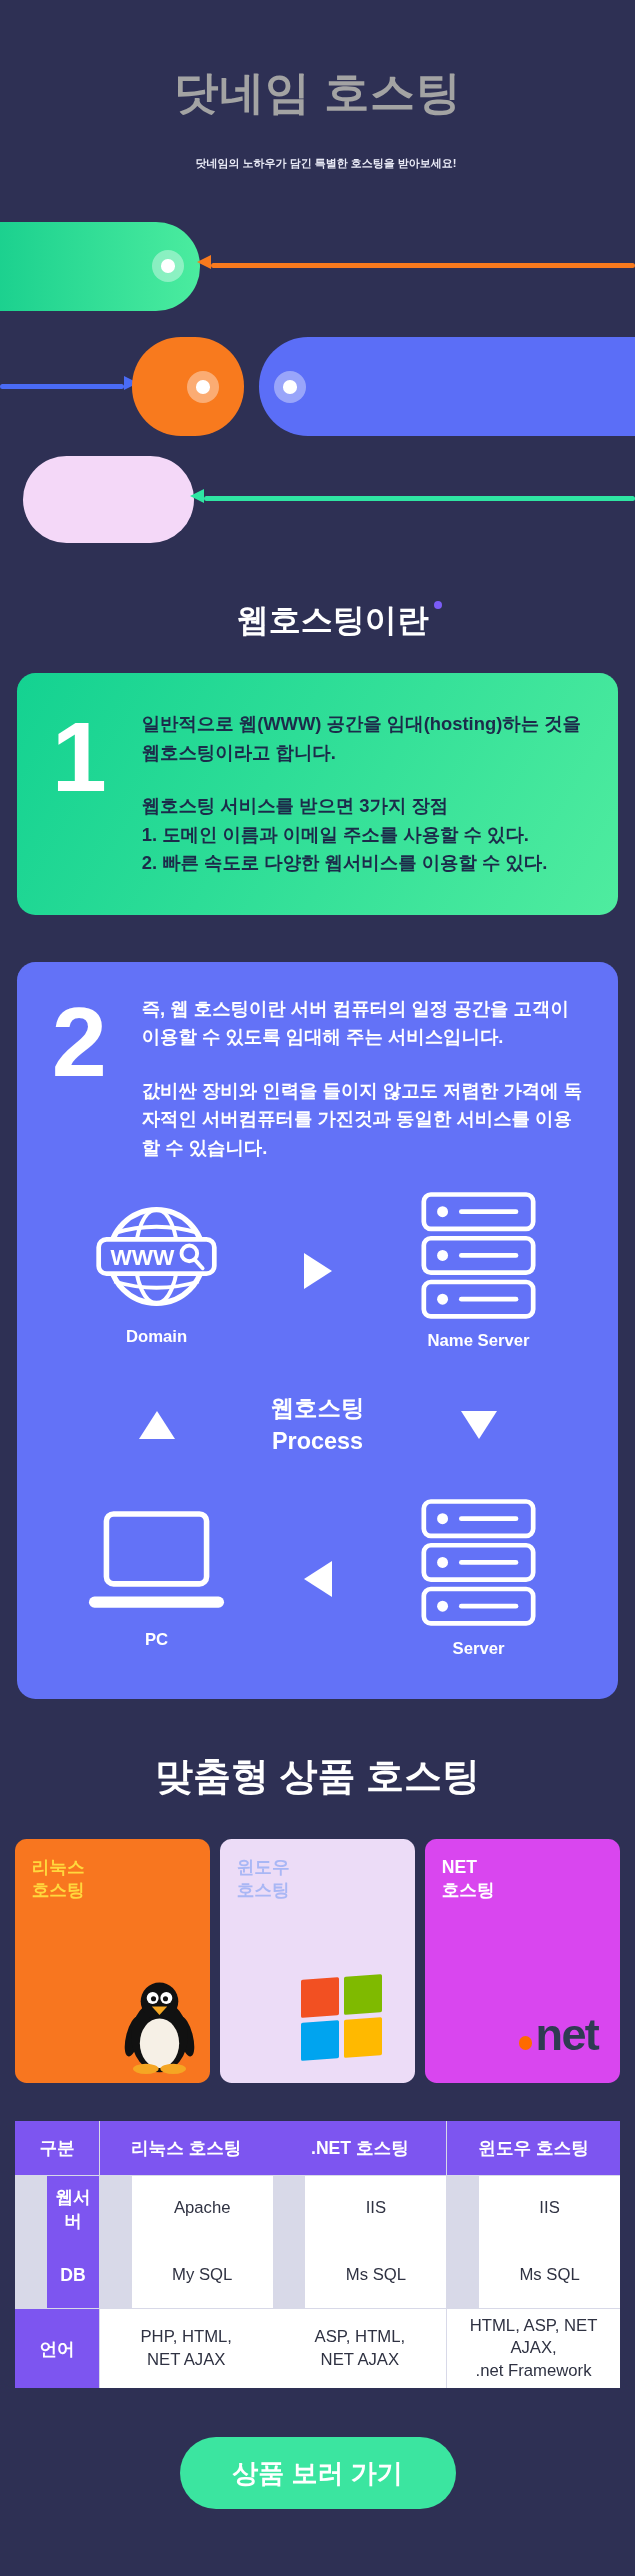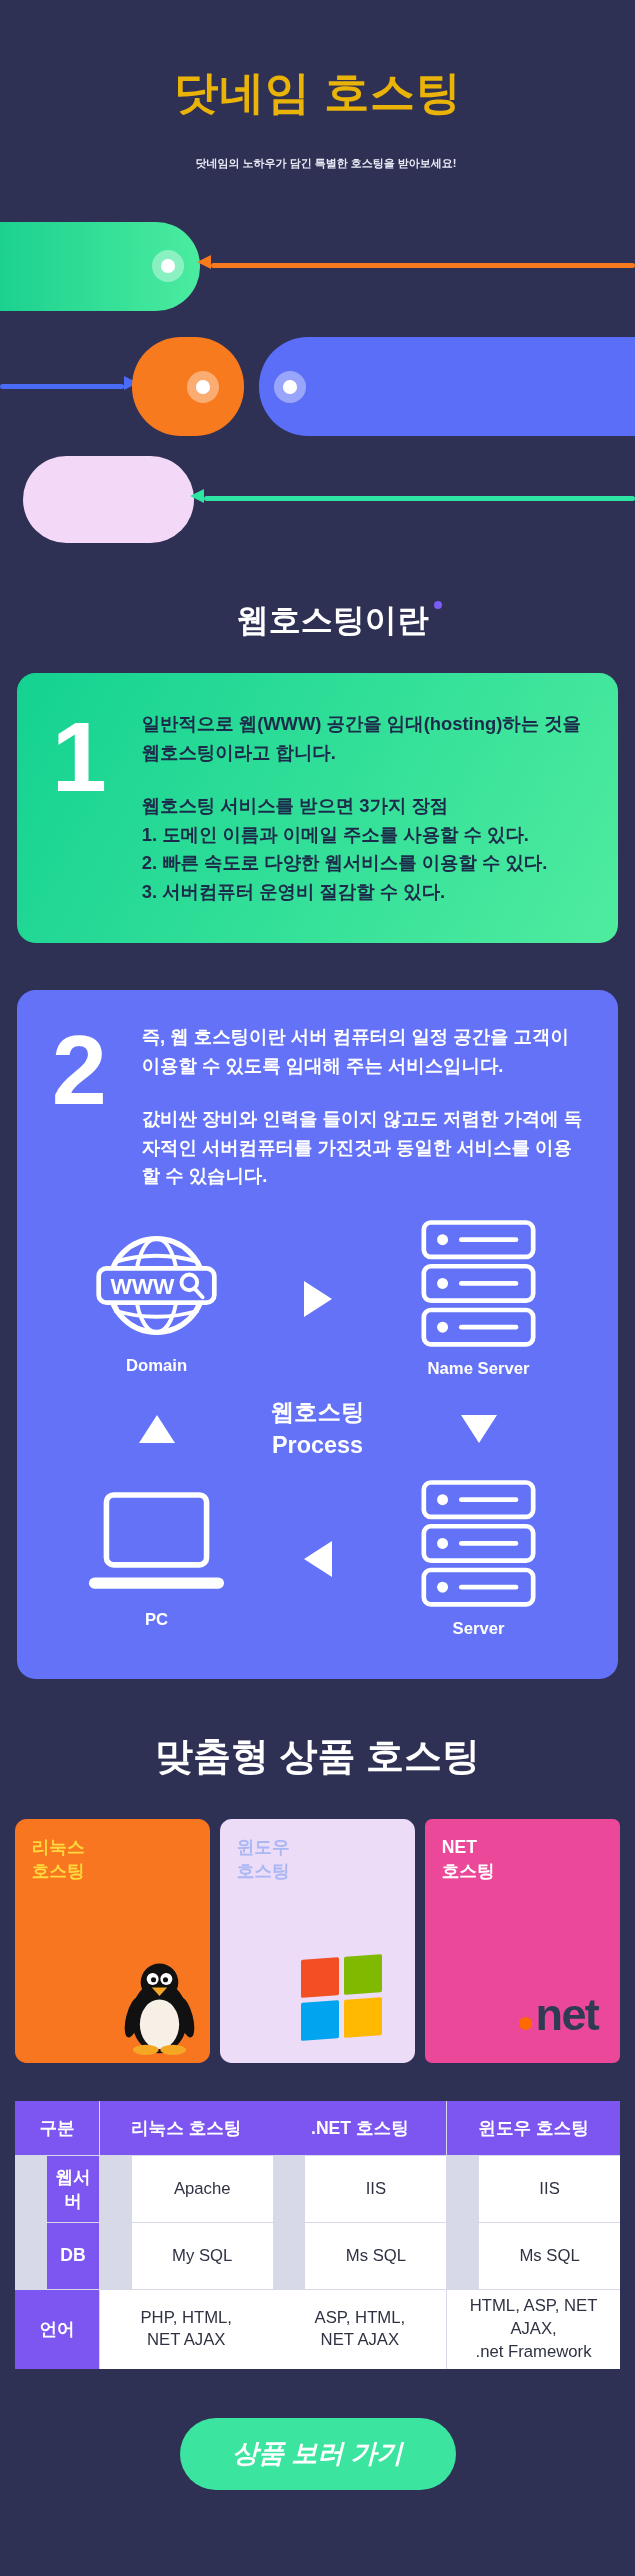--- a/index.html
+++ b/index.html
@@ -7,21 +7,21 @@
     position:relative;
     width:635px;height:2576px;
     background:#2e3054;
     overflow:hidden;
     font-family:"Liberation Sans","DejaVu Sans",sans-serif;
   }
   
   .main-title{
     margin:63px 0 0;
     text-align:center;
-    color:#eab308;font-size:45px;font-weight:bold;letter-spacing:0.8px;
+    color:#a3a3a3;font-size:45px;font-weight:bold;letter-spacing:0.8px;
   }
   .main-subtitle{
     margin:33px 0 0;
     text-align:center;
     color:#e9eaf6;font-size:11px;font-weight:bold;padding-left:17px;
   }
   
   .deco{position:relative;height:335px;margin-top:44px;}
   .pill{position:absolute;}
   .pill-green{left:-59px;top:6.7px;width:259px;height:89px;border-radius:44px;
@@ -60,38 +60,38 @@
     padding:33px 0 40px 0;display:block;
   }
   .card-top{display:flex;align-items:flex-start;padding-right:28.4px;}
   .big-num{flex:0 0 125px;text-align:center;font-size:99px;line-height:.95;font-weight:bold;color:#fff;}
   .card-text{flex:1;font-size:18.4px;line-height:1.55;font-weight:bold;}
   .card-text p{margin:0;}
   .card-text .gap{height:25px;}
   
   .diagram{
     display:grid;grid-template-columns:1fr 109px 1fr;
-    width:535px;margin:28.4px auto 0;align-items:center;justify-items:center;row-gap:17px;
+    width:535px;margin:28.4px auto 0;align-items:center;justify-items:center;row-gap:41px;
   }
   .node{display:flex;flex-direction:column;align-items:center;}
   .node-label{margin-top:8.4px;color:#fff;font-size:16.7px;font-weight:bold;}
   .dtri{width:0;height:0;}
   .dtri-right{border-top:18.4px solid transparent;border-bottom:18.4px solid transparent;border-left:28.4px solid #fff;}
   .dtri-left{border-top:18.4px solid transparent;border-bottom:18.4px solid transparent;border-right:28.4px solid #fff;}
   .dtri-up{border-left:18.4px solid transparent;border-right:18.4px solid transparent;border-bottom:28.4px solid #fff;}
   .dtri-down{border-left:18.4px solid transparent;border-right:18.4px solid transparent;border-top:28.4px solid #fff;}
   .diagram-caption{color:#fff;font-size:23.4px;font-weight:bold;text-align:center;line-height:1.4;}
   
   .prod-heading{margin:52px 0 0;text-align:center;color:#fff;font-size:38px;font-weight:bold;}
   .prod-subheading{margin:22px 0 0;text-align:center;color:#8e93b8;font-size:18.4px;}
   .prod-cards{display:flex;gap:10px;margin:37px 15px 0;}
   .prod-card{flex:1;height:244px;border-radius:11.7px;position:relative;padding:16.7px 0 0 16.7px;box-sizing:border-box;}
   .prod-card-linux{background:#f8761f;}
   .prod-card-windows{background:#ecdcf7;}
-  .prod-card-net{background:#ec4899;border-radius:7px;}
+  .prod-card-net{background:#d946ef;}
   .prod-label{font-size:17.6px;font-weight:bold;line-height:1.35;}
   .prod-card-linux .prod-label{color:#ffd83d;}
   .prod-card-windows .prod-label{color:#a9b7f5;}
   .prod-card-net .prod-label{color:#fff;}
   .tux{position:absolute;right:11.7px;bottom:8.4px;}
   .winlogo{position:absolute;right:33px;bottom:25px;display:grid;
     grid-template-columns:38px 38px;grid-template-rows:38px 38px;gap:5px;transform:skewY(-4deg);}
   .winlogo div{border-radius:1.7px;}
   .win-r{background:#f25022;}
   .win-g{background:#7fba00;}
@@ -113,21 +113,20 @@
   .r0{min-height:52px;}
   .r1,.r2{min-height:64px;margin-left:32px;}
   .r3{min-height:77px;}
   
   .cta{
     margin:49px auto 0;width:276px;height:72px;border-radius:36px;
     background:#3be5a0;border:none;cursor:pointer;
     display:flex;align-items:center;justify-content:center;
     color:#fff;font-size:26px;font-weight:bold;
     font-family:"Liberation Sans","DejaVu Sans",sans-serif;
-    font-style:italic;
   }
 </style>
 </head>
 <body>
 
 <div class="page">
 
   <h1 class="main-title">닷네임 호스팅</h1>
   <p class="main-subtitle">닷네임의 노하우가 담긴 특별한 호스팅을 받아보세요!</p>
 
@@ -154,21 +153,20 @@
   </h2>
 
   <section class="card card-green">
     <div class="big-num">1</div>
     <div class="card-text">
       <p>일반적으로 웹(WWW) 공간을 임대(hosting)하는 것을 웹호스팅이라고 합니다.</p>
       <div class="gap"></div>
       <p>웹호스팅 서비스를 받으면 3가지 장점</p>
       <p>1. 도메인 이름과 이메일 주소를 사용할 수 있다.</p>
       <p>2. 빠른 속도로 다양한 웹서비스를 이용할 수 있다.</p>
-      <p>3. 서버컴퓨터 운영비 절감할 수 있다.</p>
     </div>
   </section>
 
   <section class="card card-blue">
     <div class="card-top">
       <div class="big-num">2</div>
       <div class="card-text">
         <p>즉, 웹 호스팅이란 서버 컴퓨터의 일정 공간을 고객이 이용할 수 있도록 임대해 주는 서비스입니다.</p>
         <div class="gap"></div>
         <p>값비싼 장비와 인력을 들이지 않고도 저렴한 가격에 독자적인 서버컴퓨터를 가진것과 동일한 서비스를 이용할 수 있습니다.</p>

